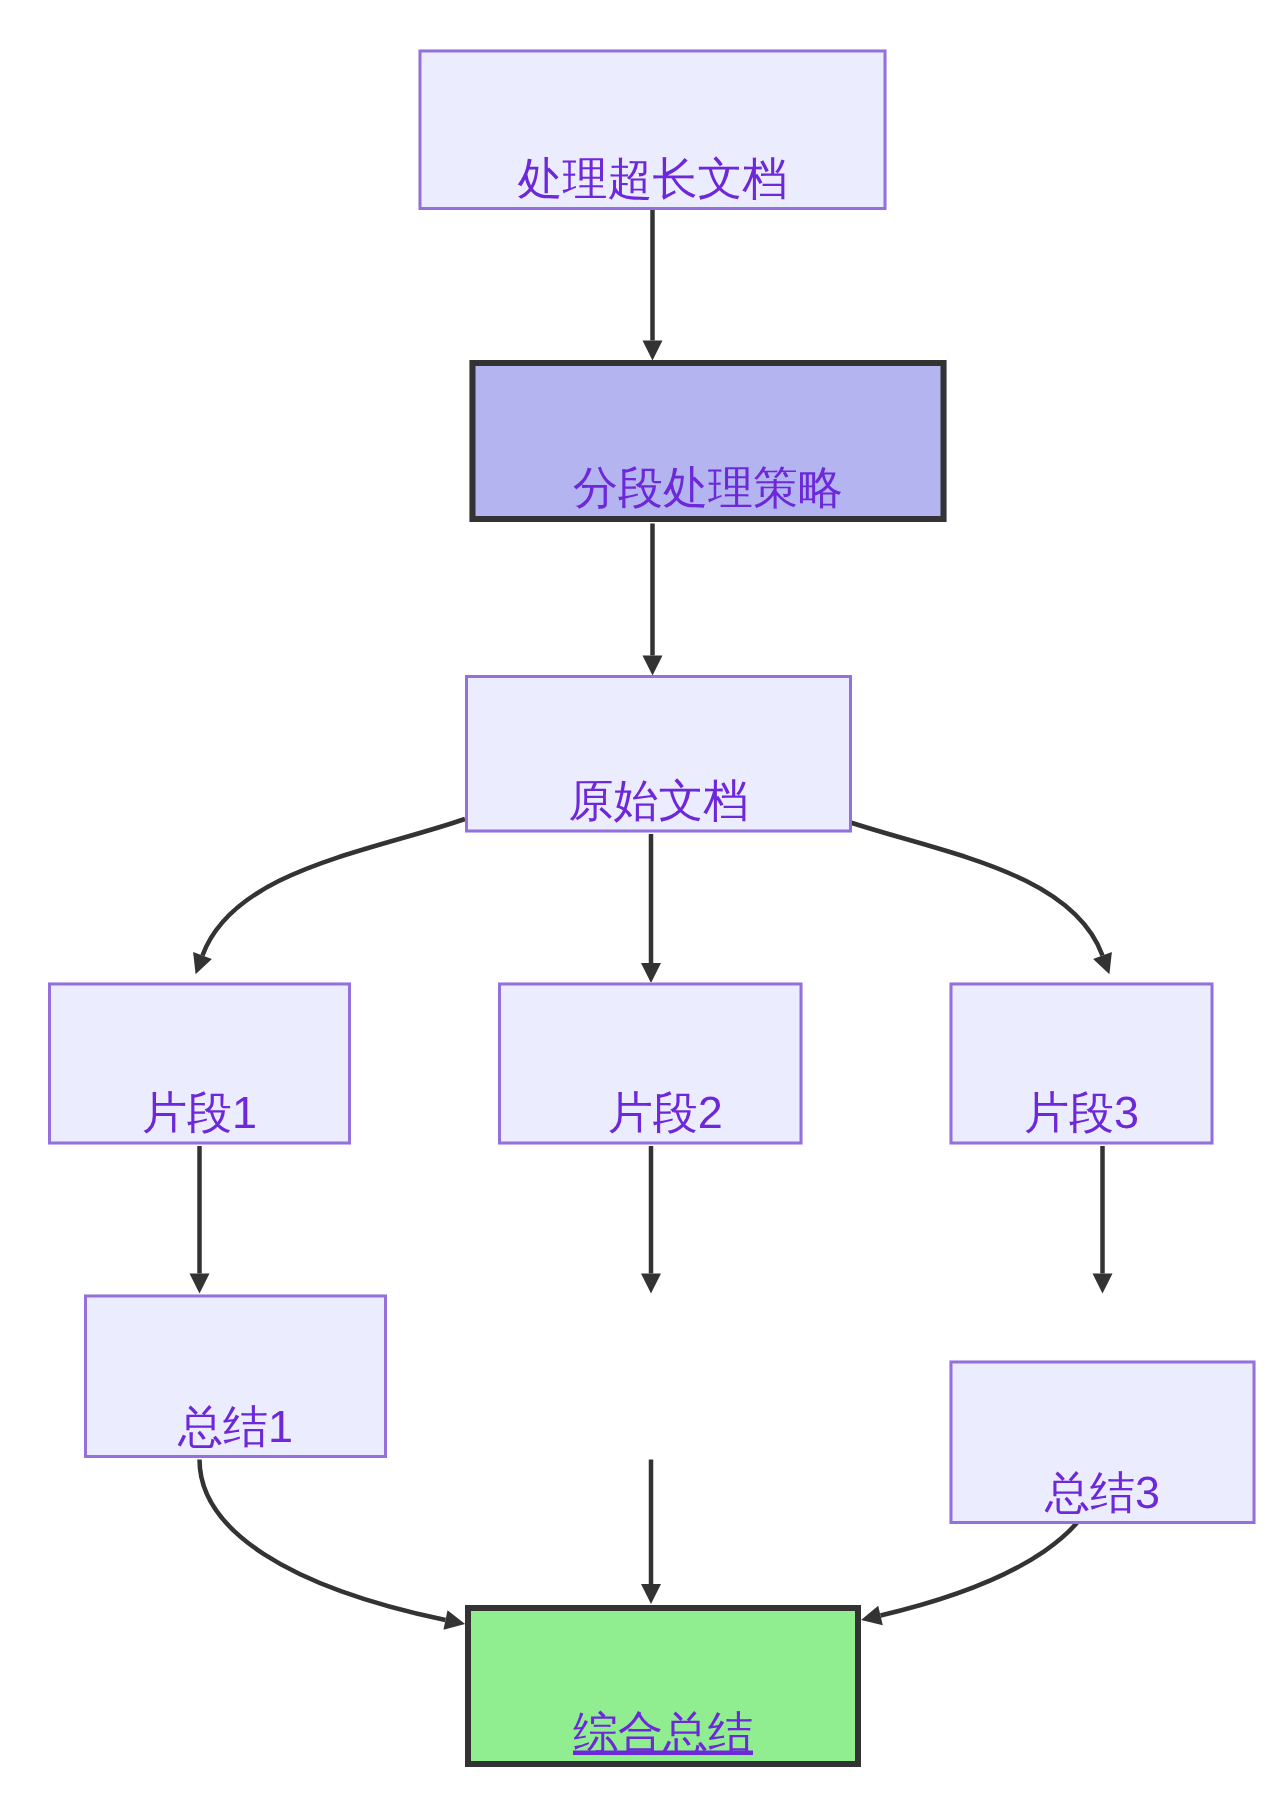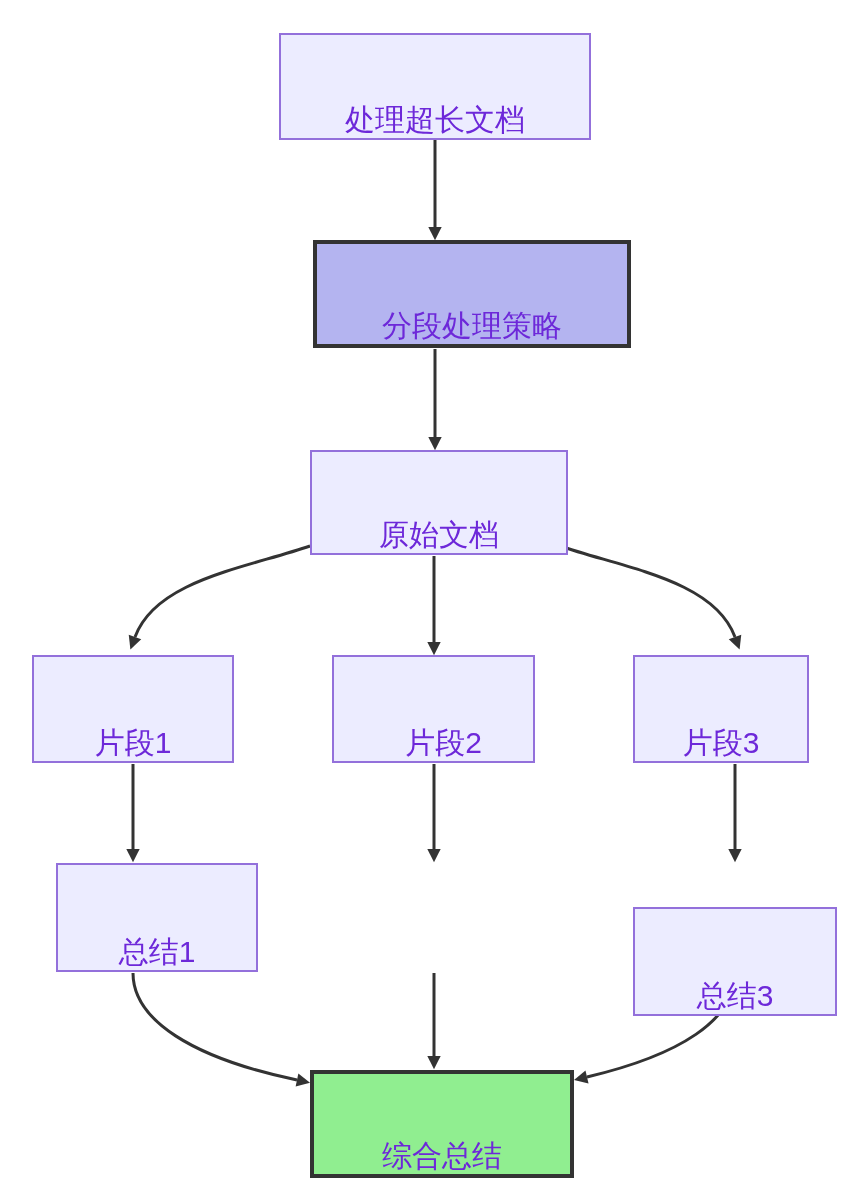--- a/index.html
+++ b/index.html
@@ -42,20 +42,21 @@
     white-space: nowrap;
   }
   .node.emphasis {
     background: #B4B4F0;
     border: 4px solid #333333;
     margin-left: 38px;
   }
   .node.success {
     background: #90EE90;
     border: 4px solid #333333;
+    text-decoration: underline;
   }
   
   .n1  { left: 279px; top: 33px;   width: 312px; height: 107px; }
   .n2  { left: 275px; top: 240px;  width: 318px; height: 108px; }
   .n3  { left: 310px; top: 450px;  width: 258px; height: 105px; }
   .n4  { left: 32px;  top: 655px;  width: 202px; height: 108px; }
   .n5  { left: 332px; top: 655px;  width: 203px; height: 108px; padding-left: 20px; }
   .n6  { left: 633px; top: 655px;  width: 176px; height: 108px; }
   .n7  { left: 32px;  top: 863px;  width: 202px; height: 109px; margin-left: 24px; }
   .n8  { left: 332px; top: 863px;  width: 203px; height: 109px; }

